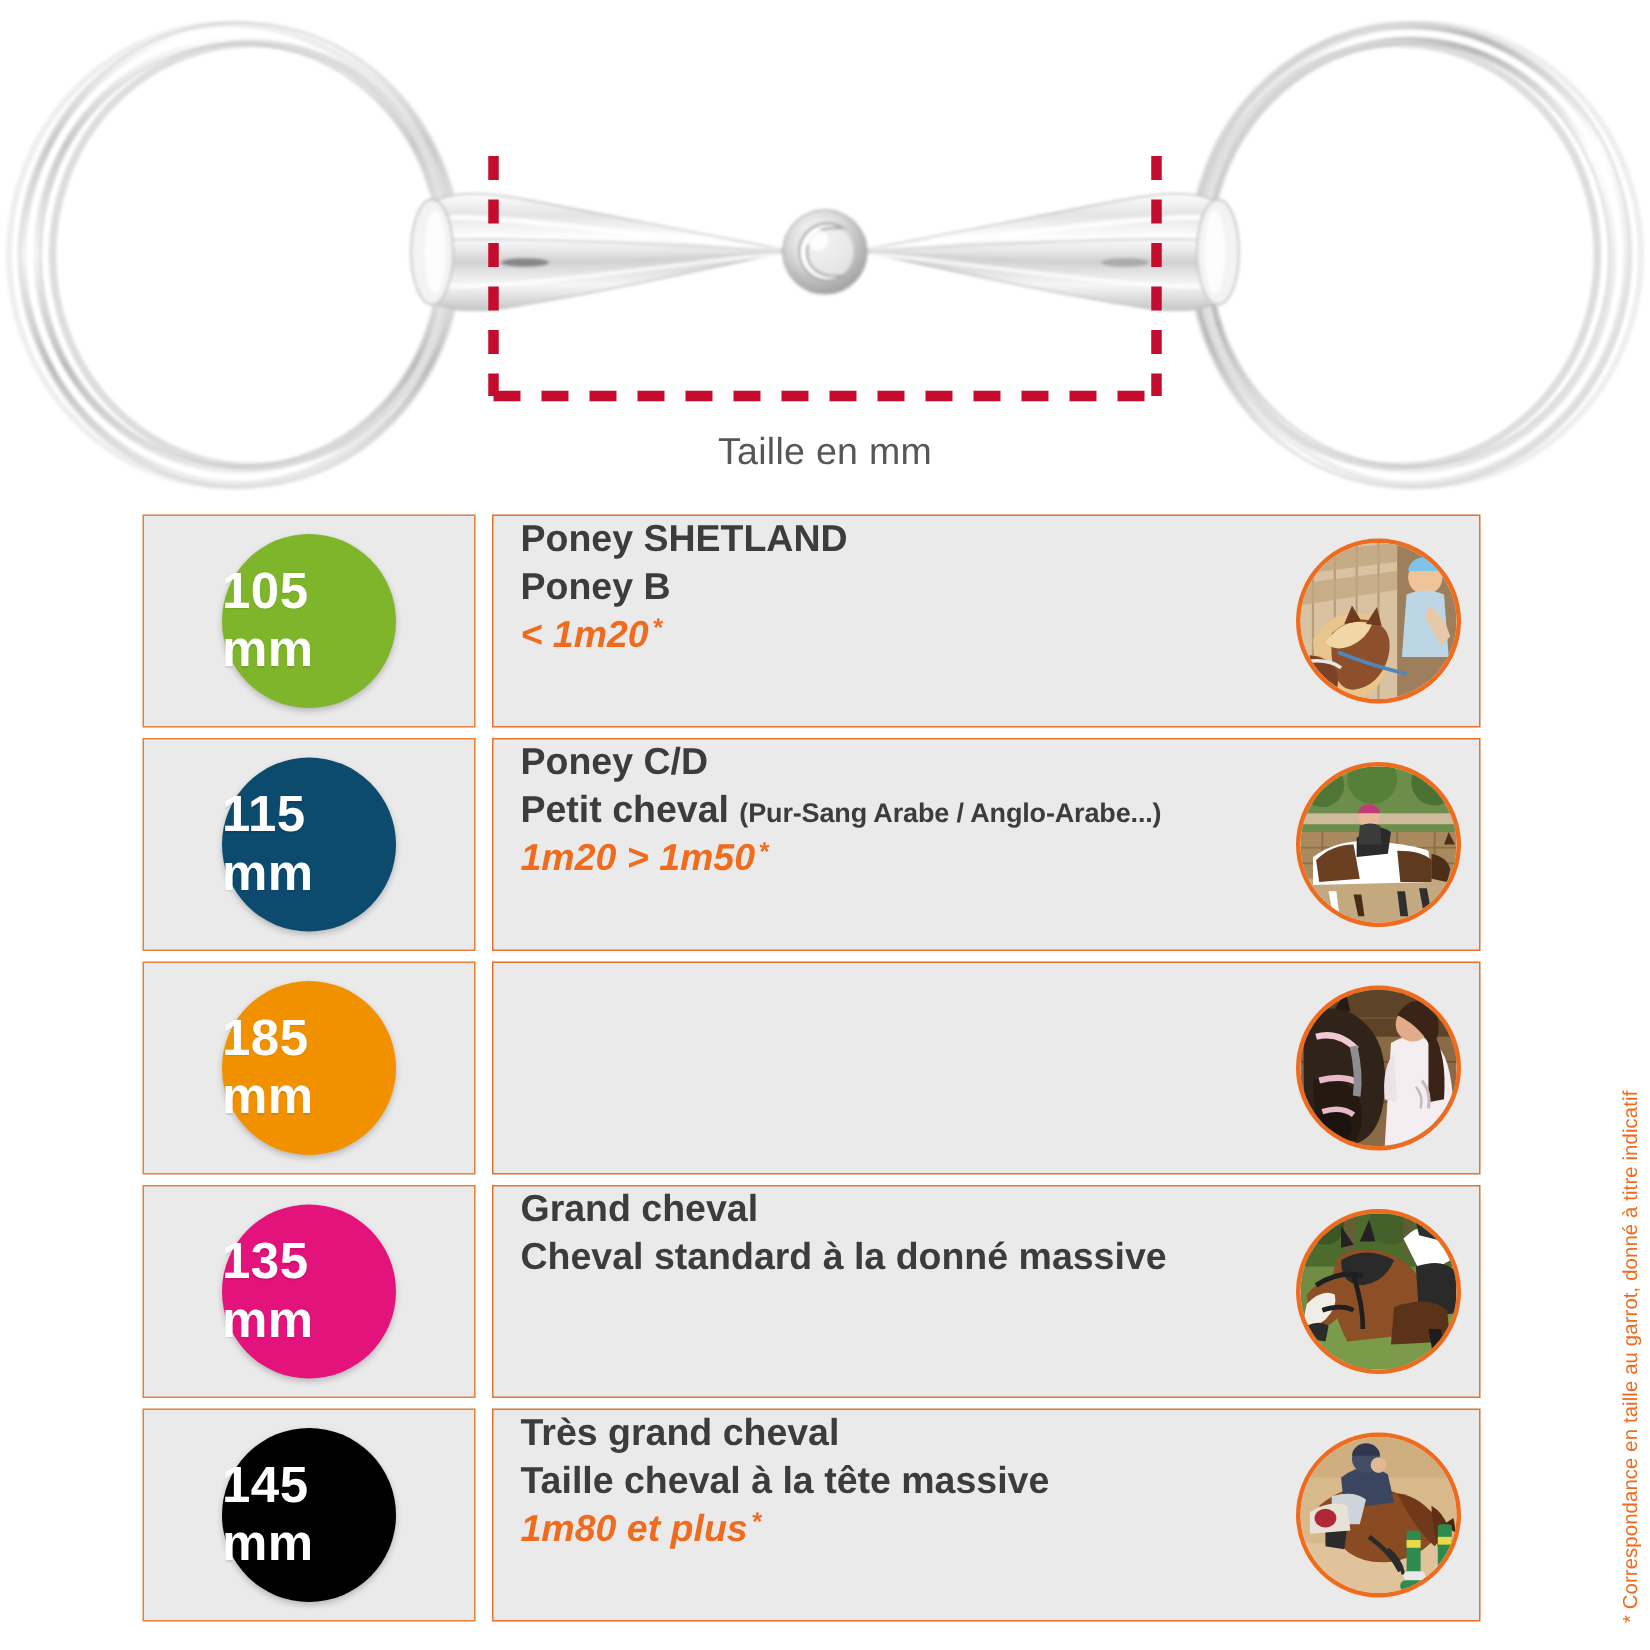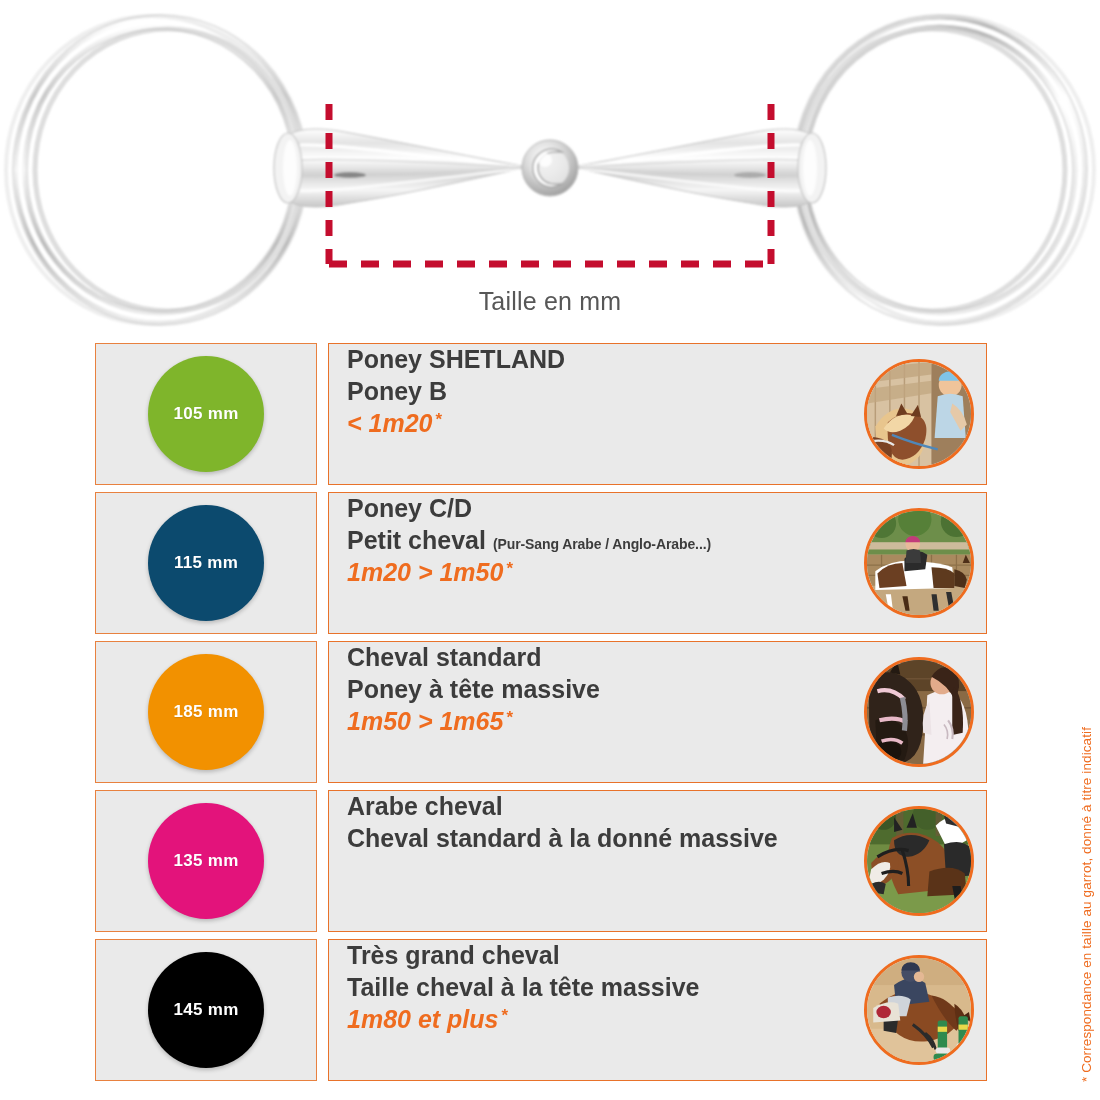--- a/index.html
+++ b/index.html
@@ -67,21 +67,21 @@
   }
 
   .size-circle {
     width: 116px;
     height: 116px;
     border-radius: 50%;
     display: flex;
     align-items: center;
     justify-content: center;
     color: #ffffff;
-    font-size: 17px;
+    font-size: 34px;
     font-weight: bold;
     letter-spacing: 0.3px;
     box-shadow: 0 2px 4px rgba(0,0,0,0.22);
     text-shadow: 0 1px 1px rgba(0,0,0,0.10);
   }
 
   .info-cell {
     margin-left: 11px;
     flex: 1 1 auto;
     background: #eaeaea;
@@ -97,21 +97,21 @@
   .info-lines { width: 100%; }
 
   .line-main {
     font-size: 25px;
     font-weight: bold;
     color: #3c3c3c;
     line-height: 1.27;
     white-space: nowrap;
   }
   .line-sub-paren {
-    font-size: 14px;
+    font-size: 18px;
     font-weight: bold;
     color: #3c3c3c;
     letter-spacing: -0.1px;
   }
   .line-height {
     font-size: 25px;
     font-weight: bold;
     font-style: italic;
     color: #ef6c1f;
     line-height: 1.27;
@@ -360,29 +360,20 @@
       </div>
     </div>
 
     <div class="size-row">
       <div class="badge-cell">
         <div class="size-circle" style="background:#F29100;">
           <span>185 mm</span>
         </div>
       </div>
       <div class="info-cell">
-        <div class="info-lines">
-          <div class="line-main">Cheval standard</div>
-          <div class="line-main">
-            <span>Poney à tête massive</span>
-          </div>
-          <div class="line-height">
-            <span>1m50 &gt; 1m65</span><span class="asterisk">*</span>
-          </div>
-        </div>
         <div class="photo">
           <svg viewBox="0 0 100 100" xmlns="http://www.w3.org/2000/svg">
             <rect width="100" height="100" fill="#7a5c3c"></rect>
             <rect x="0" y="0" width="100" height="30" fill="#5d4428"></rect>
             <rect x="0" y="30" width="100" height="70" fill="#8a6a45"></rect>
             <g stroke="#6d5134" stroke-width="1.3">
               <line x1="0" y1="18" x2="100" y2="18"></line>
                 <line x1="0" y1="46" x2="100" y2="46"></line>
               <line x1="0" y1="72" x2="100" y2="72"></line>
             </g>
@@ -408,21 +399,21 @@
     </div>
 
     <div class="size-row">
       <div class="badge-cell">
         <div class="size-circle" style="background:#E3137B;">
           <span>135 mm</span>
         </div>
       </div>
       <div class="info-cell">
         <div class="info-lines">
-          <div class="line-main">Arabe cheval</div>
+          <div class="line-main">Grand cheval</div>
           <div class="line-main">
             <span>Cheval standard à la donné massive</span>
           </div>
         </div>
         <div class="photo">
           <svg viewBox="0 0 100 100" xmlns="http://www.w3.org/2000/svg">
             <rect width="100" height="100" fill="#6f8c42"></rect>
             <rect x="0" y="0" width="100" height="34" fill="#4e6b2e"></rect>
             <circle cx="16" cy="8" r="12" fill="#3d5626"></circle>
             <circle cx="58" cy="6" r="14" fill="#44602a"></circle>

